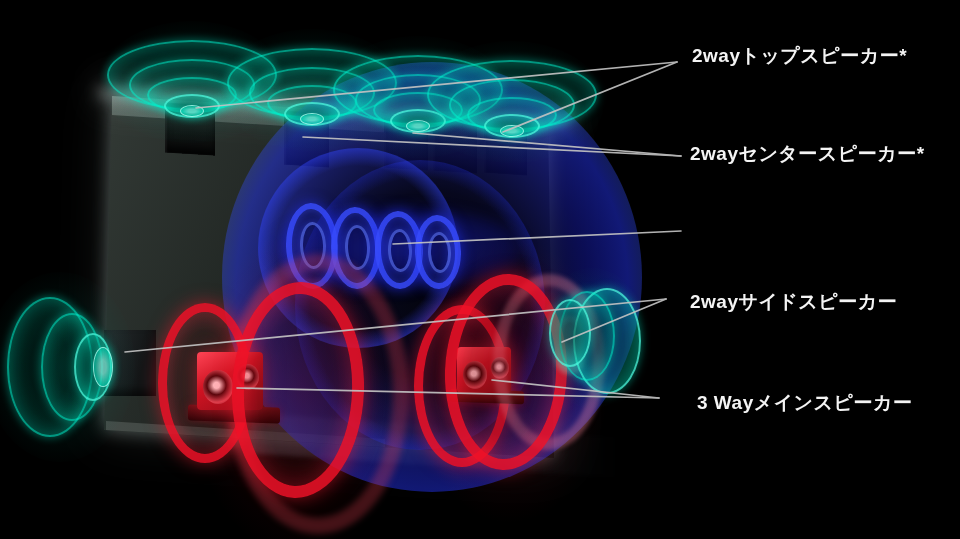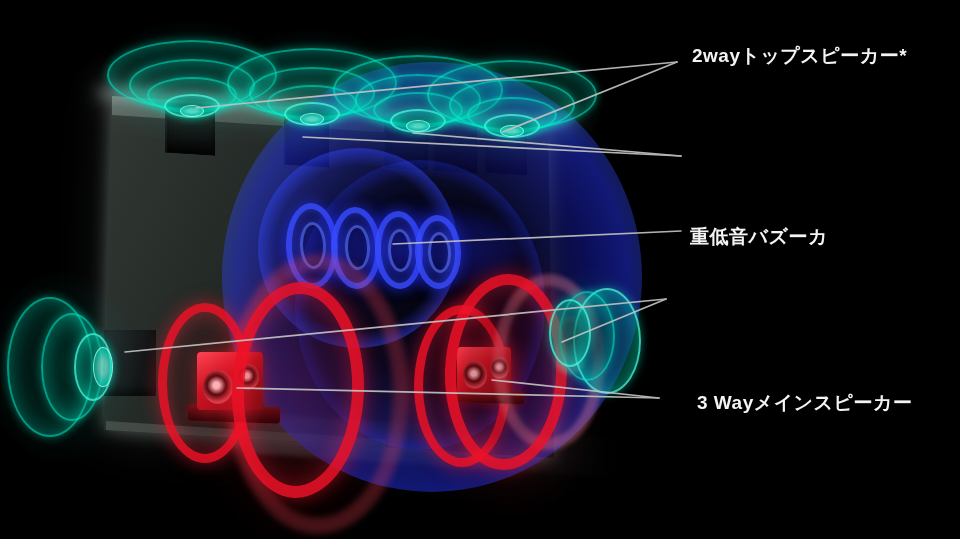--- a/index.html
+++ b/index.html
@@ -200,15 +200,16 @@
       <line x1="413" y1="133" x2="681" y2="156"></line>
       <line x1="393" y1="244" x2="681" y2="231"></line>
       <line x1="125" y1="352" x2="666" y2="299"></line>
       <line x1="562" y1="342" x2="666" y2="299"></line>
       <line x1="237" y1="388" x2="659" y2="398"></line>
       <line x1="492" y1="380" x2="659" y2="398"></line>
     </g>
   </svg>
 
   <div class="callout" style="left:692px;top:43px">2wayトップスピーカー*</div>
-  <div class="callout" style="left:690px;top:224px">重低音バズーカ</div>
+  <div class="callout" style="left:690px;top:141px">2wayセンタースピーカー*</div>
+  <div class="callout" style="left:690px;top:289px">2wayサイドスピーカー</div>
   <div class="callout" style="left:697px;top:390px">3 Wayメインスピーカー</div>
 </div>
 
 </body></html>

